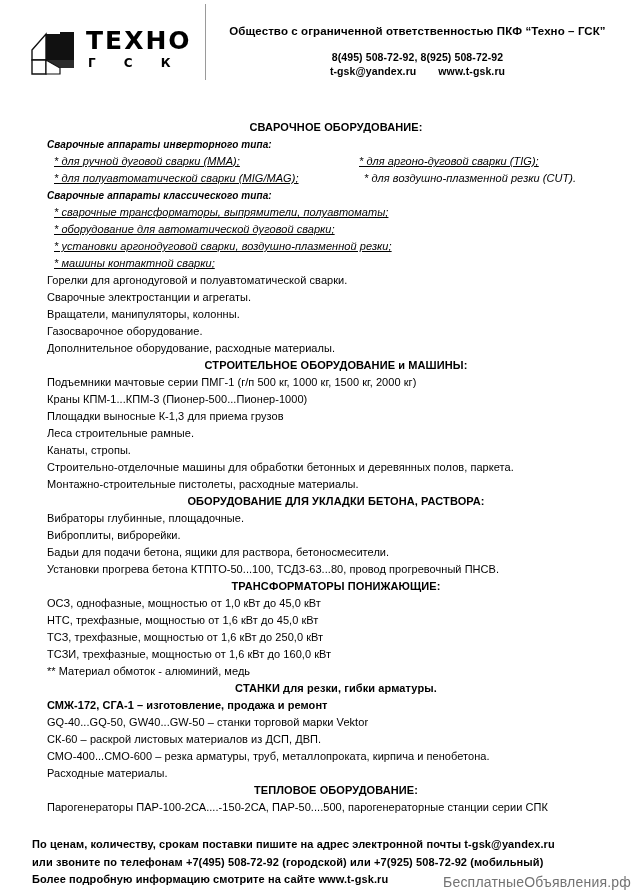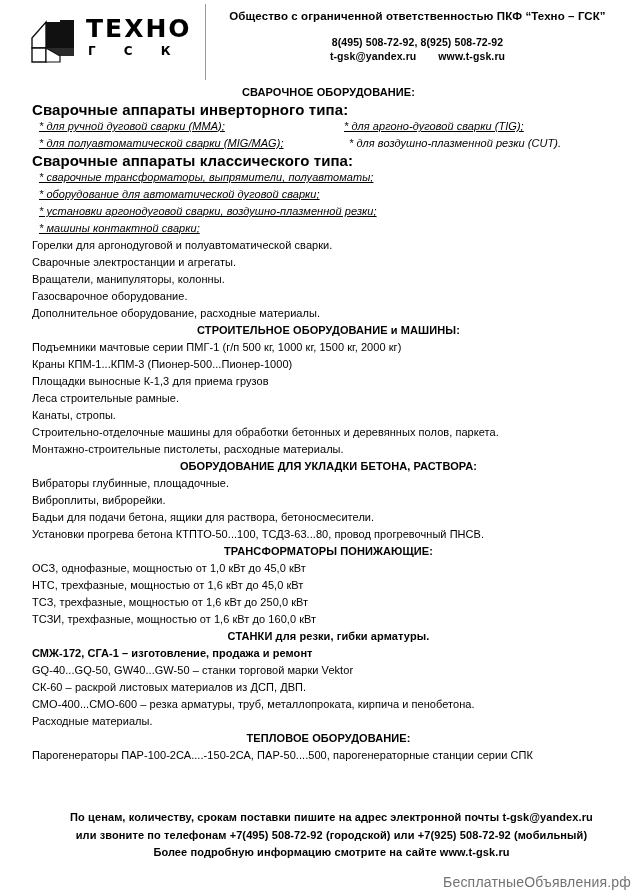--- a/index.html
+++ b/index.html
@@ -29,21 +29,21 @@
   }
   .logo-box {
     width: 196px;
     height: 78px;
     position: relative;
     flex: 0 0 196px;
   }
   .logo-inner {
     position: absolute;
     left: 30px;
-    top: 8px;
+    top: 20px;
     width: 160px;
     height: 62px;
   }
   .logo-mark {
     position: absolute;
     left: 0px;
     top: 10px;
     width: 52px;
     height: 46px;
   }
@@ -74,56 +74,59 @@
     left: 205px;
     top: 4px;
     width: 1px;
     height: 76px;
     background: #9a9a9a;
   }
   .header-right {
     flex: 1 1 auto;
     padding-top: 10px;
     text-align: center;
+    margin-top: 15px;
   }
   .company-line {
     font-size: 11.5px;
     font-weight: bold;
     letter-spacing: 0.1px;
     margin-bottom: 13px;
   }
   .contact-line {
     font-size: 10.5px;
     font-weight: bold;
     line-height: 14px;
     letter-spacing: 0.1px;
   }
   .contact-line .sp {
     display: inline-block;
     width: 22px;
   }
 
   
   .content {
-    padding: 0 14px 0 32px;
+    padding: 0 14px 0 47px;
+    margin-top: 35px;
   }
   .sec-head {
     text-align: center;
     font-size: 11px;
     font-weight: bold;
     line-height: 17px;
     margin: 0;
     letter-spacing: 0.1px;
   }
   .sub-head {
-    font-size: 15px;
+    font-size: 10px;
     font-weight: bold;
     line-height: 17px;
     margin: 0;
     letter-spacing: 0.1px;
+    font-style: italic;
   }
   .line {
     font-size: 11px;
     line-height: 17px;
     margin: 0;
     white-space: nowrap;
     letter-spacing: 0.05px;
   }
   .line.ital {
     font-style: italic;
@@ -142,22 +145,21 @@
     width: 100%;
   }
   .two-col .col-l { width: 305px; flex: 0 0 305px; }
   .two-col .col-r { flex: 1 1 auto; }
 
   
   .footer {
     position: absolute;
     left: 32px;
     right: 8px;
-    top: 809px;
-    text-align: center;
+    top: 836px;
   }
   .footer-line {
     font-size: 11px;
     font-weight: bold;
     line-height: 17.5px;
     white-space: nowrap;
     letter-spacing: 0.1px;
   }
   .watermark {
     position: absolute;
@@ -247,20 +249,21 @@
     <div class="line">Вибраторы глубинные, площадочные.</div>
     <div class="line">Виброплиты, виброрейки.</div>
     <div class="line">Бадьи для подачи бетона, ящики для раствора, бетоносмесители.</div>
     <div class="line">Установки прогрева бетона КТПТО-50...100, ТСДЗ-63...80, провод прогревочный ПНСВ.</div>
 
     <div class="sec-head">ТРАНСФОРМАТОРЫ ПОНИЖАЮЩИЕ:</div>
     <div class="line">ОСЗ, однофазные, мощностью от 1,0 кВт до 45,0 кВт</div>
     <div class="line">НТС, трехфазные, мощностью от 1,6 кВт до 45,0 кВт</div>
     <div class="line">ТСЗ, трехфазные, мощностью от 1,6 кВт до 250,0 кВт</div>
     <div class="line">ТСЗИ, трехфазные, мощностью от 1,6 кВт до 160,0 кВт</div>
+    <div class="line">**  Материал обмоток - алюминий, медь</div>
 
     <div class="sec-head">СТАНКИ для резки, гибки арматуры.</div>
     <div class="line bold">СМЖ-172, СГА-1 – изготовление, продажа и ремонт</div>
     <div class="line">GQ-40...GQ-50, GW40...GW-50  –  станки торговой марки Vektor</div>
     <div class="line">СК-60 – раскрой листовых материалов из ДСП, ДВП.</div>
     <div class="line">СМО-400...СМО-600 – резка арматуры, труб, металлопроката, кирпича и пенобетона.</div>
     <div class="line">Расходные материалы.</div>
 
     <div class="sec-head">ТЕПЛОВОЕ ОБОРУДОВАНИЕ:</div>
     <div class="line">Парогенераторы ПАР-100-2СА....-150-2СА,  ПАР-50....500,  парогенераторные станции серии СПК</div>

